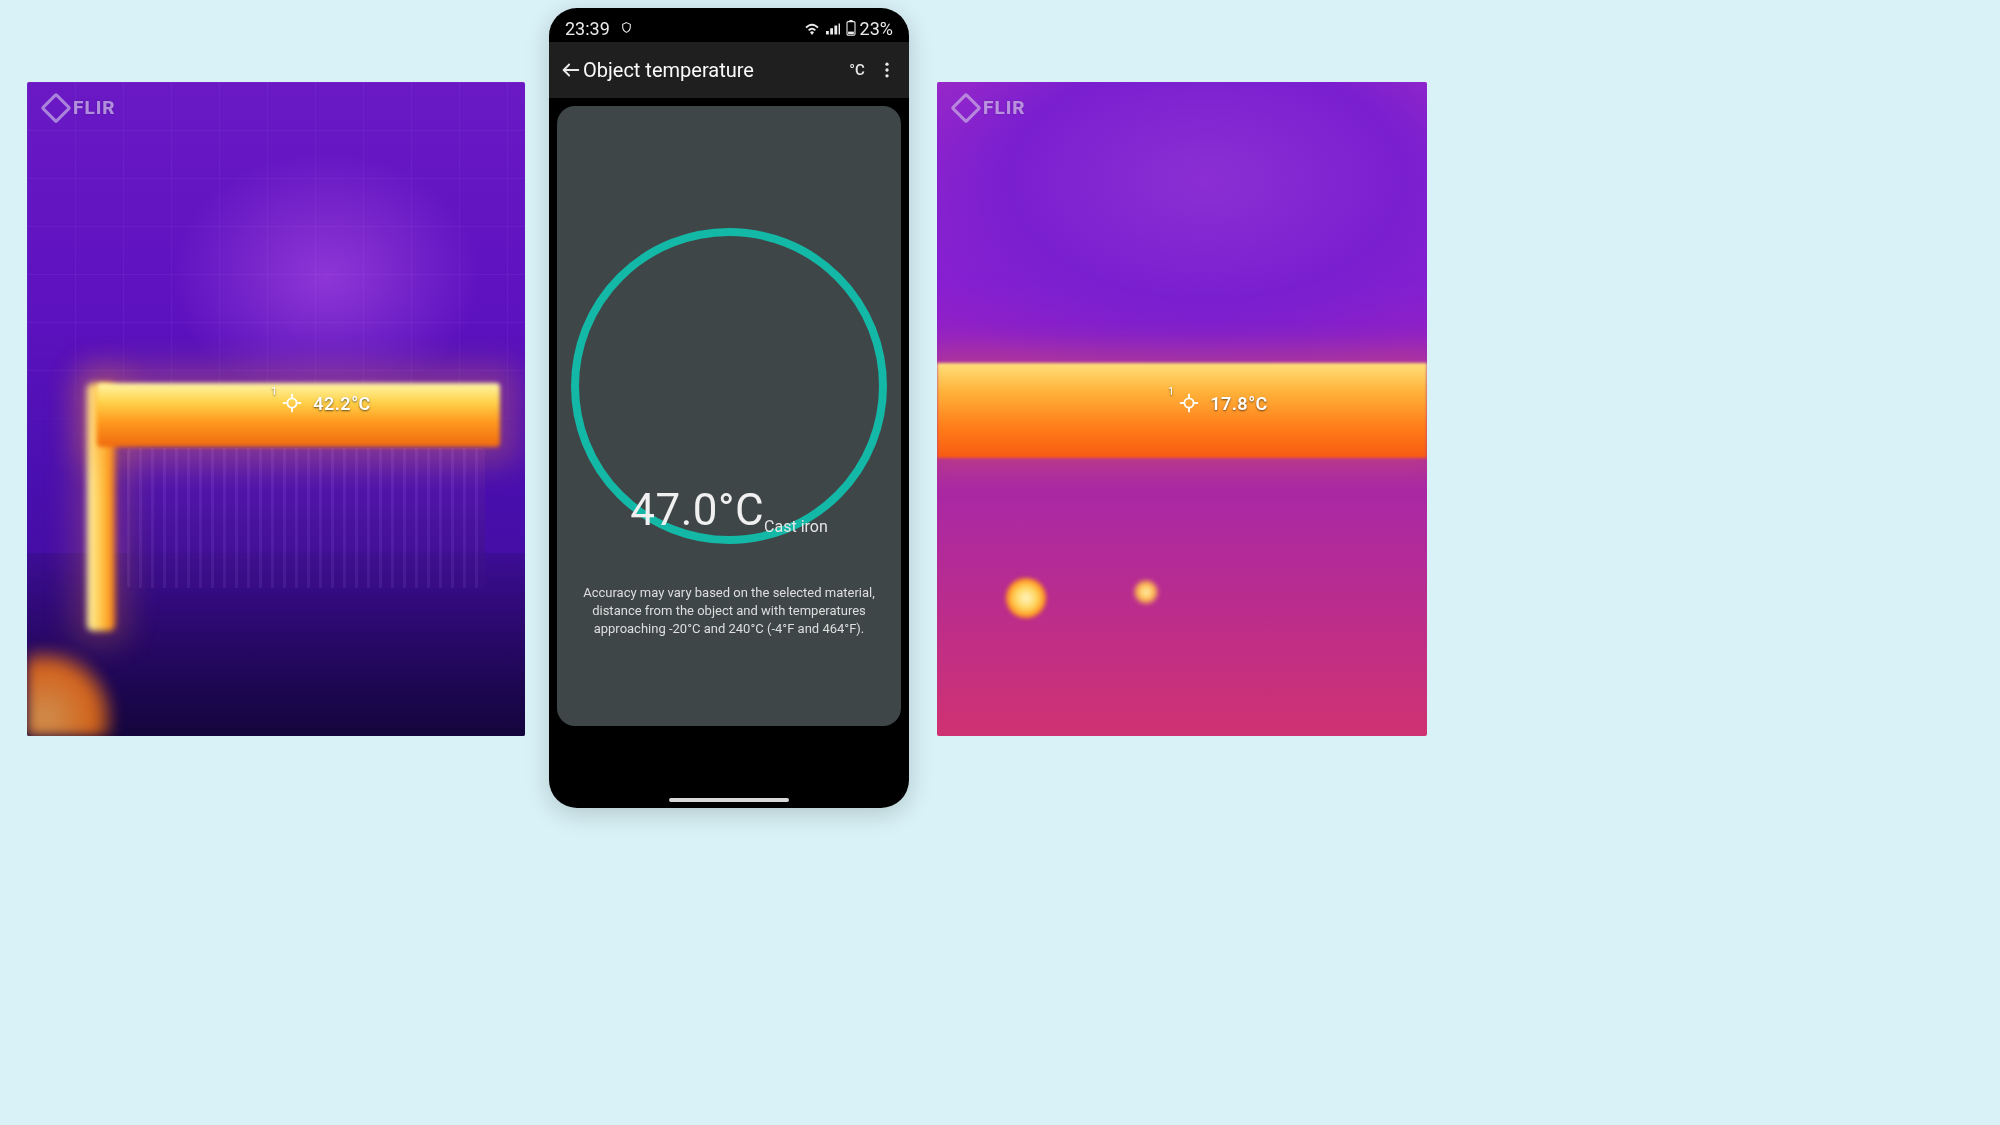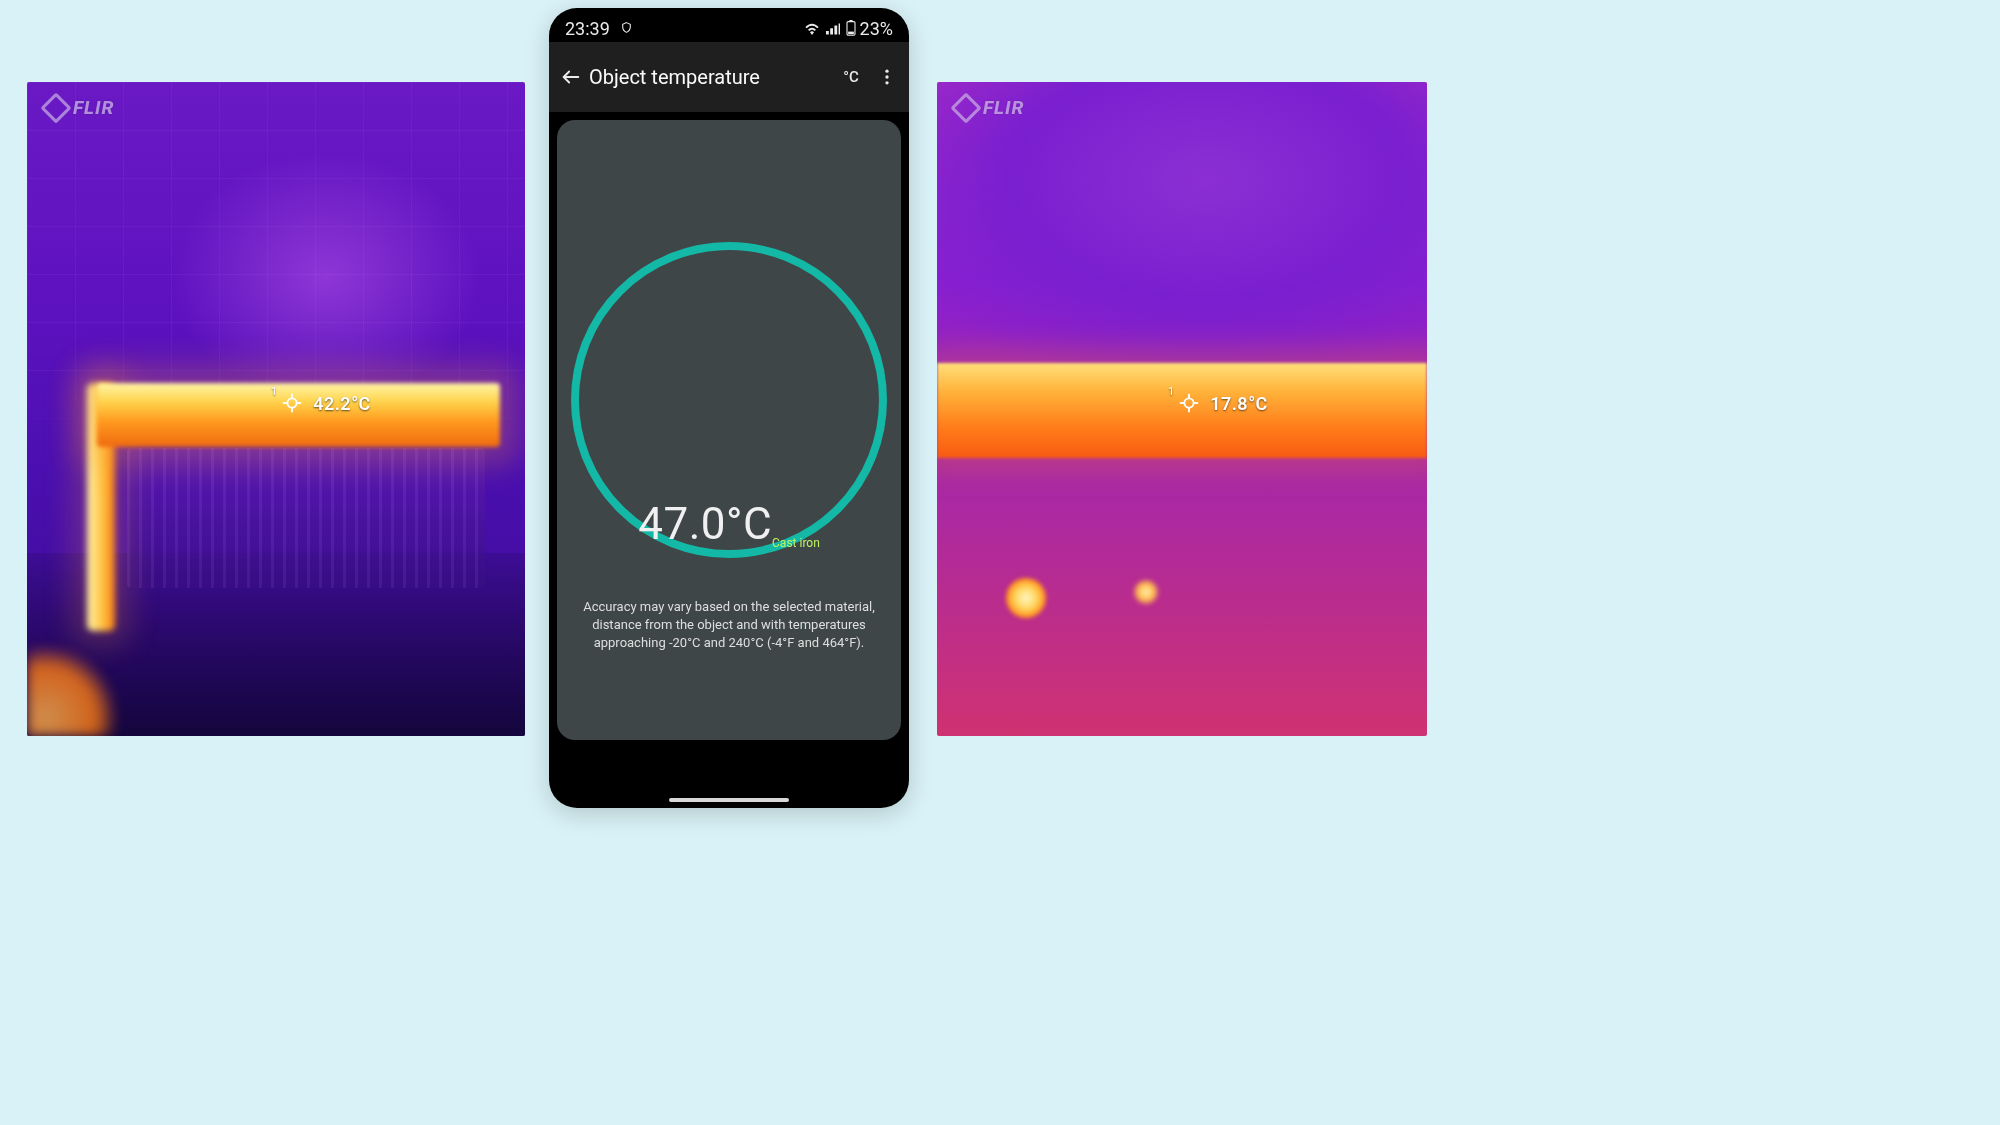--- a/index.html
+++ b/index.html
@@ -21,21 +21,20 @@
     position:absolute;top:82px;width:498px;height:654px;border-radius:2px;
     overflow:hidden;color:#fff;
   }
   .thermal.left{left:27px;}
   .thermal.right{left:937px;width:490px;}
 
   .thermal .flir{
     position:absolute;left:18px;top:14px;font-weight:800;font-size:19px;letter-spacing:1px;
     color:#cfbde6;opacity:.72;display:flex;align-items:center;gap:6px;
     text-shadow:0 0 2px rgba(0,0,0,.3);
-    font-style:italic;
   }
   .flir-diamond{width:16px;height:16px;transform:rotate(45deg);border:3px solid #cfbde6;opacity:.9;border-radius:2px;}
 
   .spot{
     position:absolute;display:flex;align-items:center;gap:10px;color:#fff;font-size:18px;
     text-shadow:0 1px 2px rgba(0,0,0,.6);
   }
   .spot .num{font-size:11px;position:relative;top:-12px;left:6px;}
   .spot .cross{position:relative;width:22px;height:22px}
   .spot .cross svg{display:block}
@@ -99,30 +98,30 @@
     background:#000;border-radius:28px;overflow:hidden;box-shadow:0 6px 24px rgba(0,0,0,.18);
     color:var(--text);
   }
   .status{height:28px;display:flex;align-items:center;justify-content:space-between;
     padding:6px 16px 0;font-size:18px;color:#eaeaea}
   .status .left{display:flex;align-items:center;gap:10px}
   .status .right{display:flex;align-items:center;gap:6px}
   .shield{width:13px;height:15px}
   .batline{display:flex;align-items:center;gap:4px}
 
-  .appbar{height:56px;display:flex;align-items:center;gap:6px;padding:7px 10px;background:var(--phone-dark)}
+  .appbar{height:56px;display:flex;align-items:center;gap:0;padding:0 10px;background:var(--phone-dark)}
   .appbar .title{font-size:20px;font-weight:400;color:#fafafa;flex:1}
   .icn{width:24px;height:24px;display:flex;align-items:center;justify-content:center;color:#e9e9e9}
   .unit-btn{font-size:15px;font-weight:500;display:flex;align-items:center;gap:2px;padding:6px;border-radius:50%}
 
   .card{margin:8px;background:var(--card);border-radius:18px;height:620px;
     display:flex;flex-direction:column;align-items:center;justify-content:flex-start;padding:22px 18px;box-sizing:border-box;position:relative}
   .ring{margin-top:100px;width:300px;height:300px;border-radius:50%;border:8px solid #14b8a6;display:flex;flex-direction:row;align-items:flex-end;justify-content:center}
   .ring .temp{font-size:44px;font-weight:400;color:#f0f0f0;letter-spacing:.5px}
-  .ring .mat{margin-top:22px;font-size:12px;color:#bef264}
+  .ring .mat{margin-top:22px;font-size:16px;color:#e5e5e5}
   .disclaimer{margin-top:40px;text-align:center;font-size:13px;line-height:1.38;color:#dedede;max-width:310px}
 
   .actions{position:absolute;left:0;right:0;bottom:24px;display:flex;align-items:center;justify-content:space-between;padding:0 38px}
   .txtbtn{font-size:14.5px;color:#e6e6e6;padding:10px 6px;border-radius:8px}
   .refresh{width:60px;height:60px;border-radius:18px;background:var(--pink);display:flex;align-items:center;justify-content:center;color:var(--ink)}
   .refresh svg{width:22px;height:22px}
 
   .homebar{position:absolute;bottom:6px;left:50%;transform:translateX(-50%);width:120px;height:4px;border-radius:4px;background:#efefef;opacity:.9}
 
   

